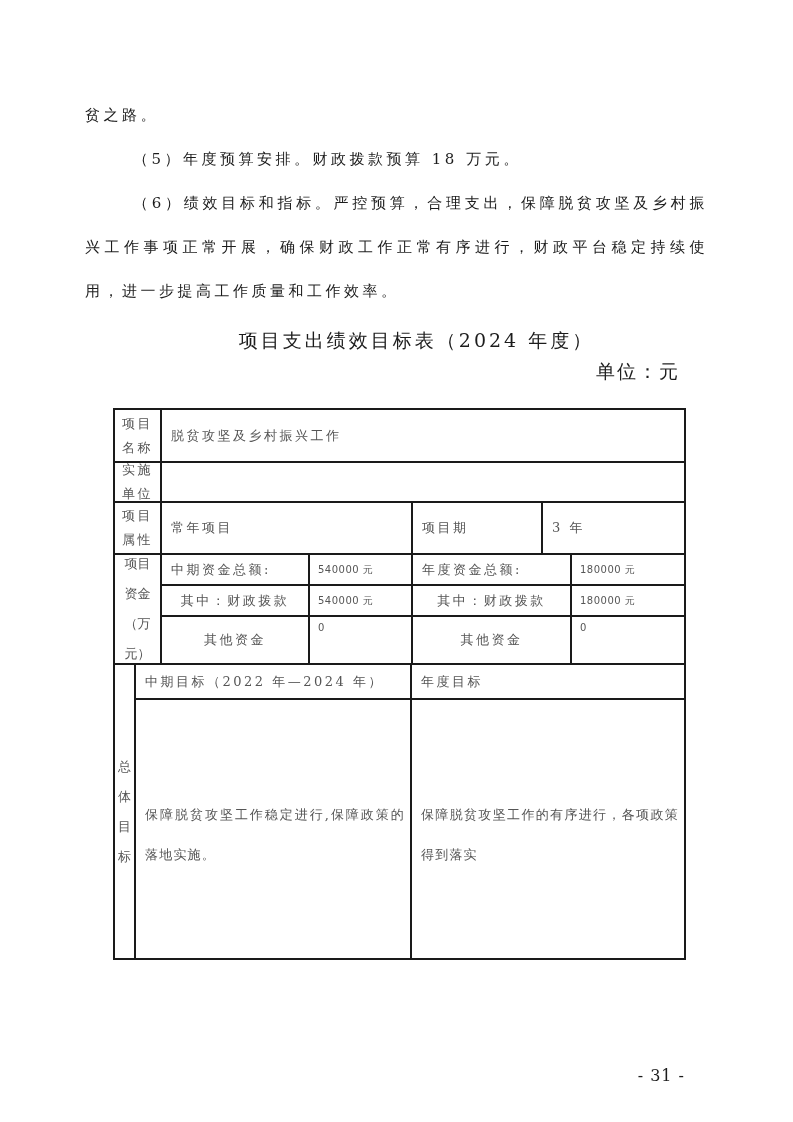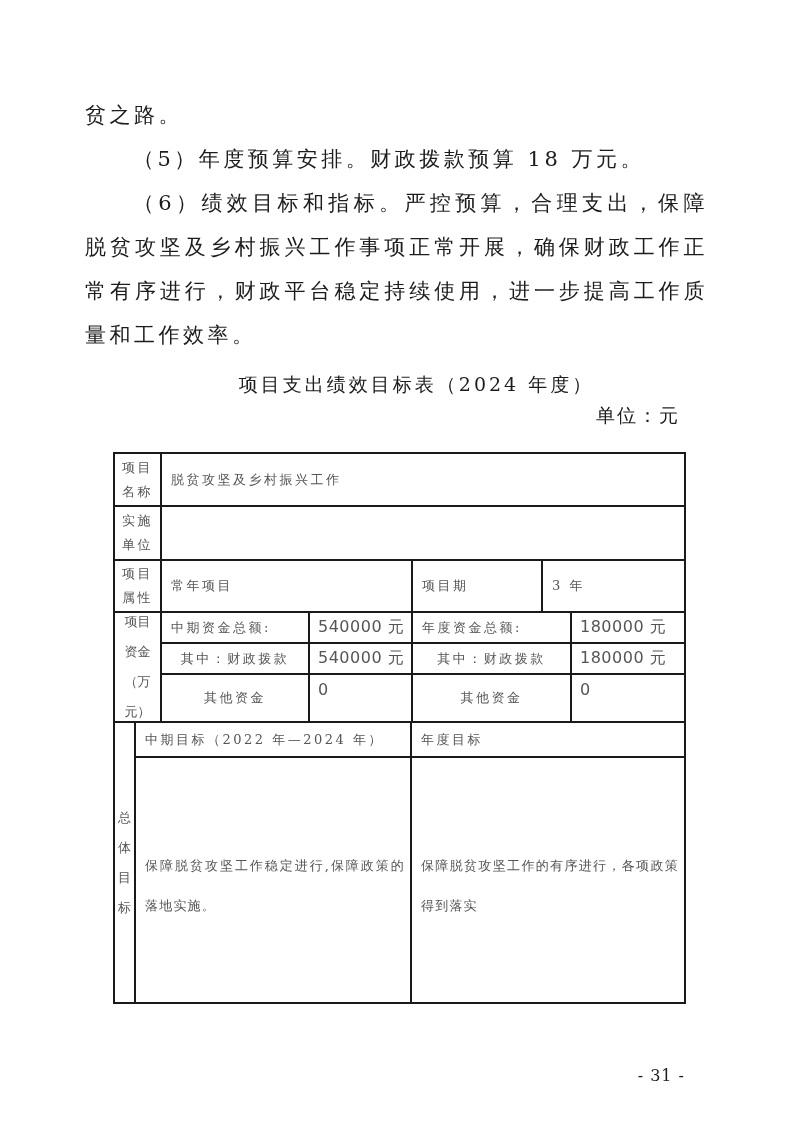--- a/index.html
+++ b/index.html
@@ -13,21 +13,21 @@
     position:relative;
     width:793px;height:1122px;
     margin:0 auto;
     background:#ffffff;
     font-family:"DejaVu Serif", serif;
     color:var(--ink);
     overflow:hidden;
   }
   .content{position:absolute;left:85px;right:85px;top:93px;}
   .body-para{
-    font-size:21px;
+    font-size:15px;
     line-height:44px;
     letter-spacing:3.5px;
     color:var(--ink);
   }
   .indent{text-indent:48px;}
   .just{text-align:justify;}
   .tbl-title{
     margin-top:12px;
     text-align:center;
     padding-left:40px;
@@ -51,39 +51,39 @@
     width:573px;height:552px;
     border:2px solid var(--line);
     display:flex;flex-direction:column;
     font-size:13px;
     letter-spacing:2.5px;
     color:var(--tink);
   }
   .g{display:grid;flex:0 0 auto;}
   .g.bbg{border-bottom:2px solid var(--line);}
   .gA{grid-template-columns:47px 1fr;height:53px;}
-  .gB{grid-template-columns:47px 1fr;height:54px;gap:21px;}
+  .gB{grid-template-columns:47px 1fr;height:40px;gap:21px;}
   .gC{grid-template-columns:47px 251px 130px 1fr;height:52px;}
   .gD{grid-template-columns:47px 148px 103px 159px 1fr;grid-template-rows:31px 31px 1fr;height:110px;}
   .gE{grid-template-columns:21px 276px 1fr;grid-template-rows:35px 1fr;flex:1 1 auto;}
   .c{display:flex;align-items:center;overflow:hidden;}
   .br{border-right:2px solid var(--line);}
   .bb{border-bottom:2px solid var(--line);}
   .span{grid-column:1;grid-row:1/-1;}
   .lbl{
     justify-content:center;text-align:center;
     white-space:pre-line;line-height:25px;
   }
   .lbl.two{line-height:24px;}
   .lbl.tall{line-height:30px;letter-spacing:0;}
   .val{padding-left:9px;}
   .ctr{justify-content:center;text-align:center;}
   .num{
     font-family:"DejaVu Sans", sans-serif;
-    letter-spacing:0.5px;font-size:16px;
+    letter-spacing:0.5px;font-size:10px;
     padding-left:8px;
   }
   .topl{align-items:flex-start;padding-top:5px;}
   .goal{
     line-height:40px;letter-spacing:1.2px;
     padding:12px 5px 0 9px;text-align:justify;
   }
   .pageno{
     position:absolute;
     top:1066px;right:108px;

